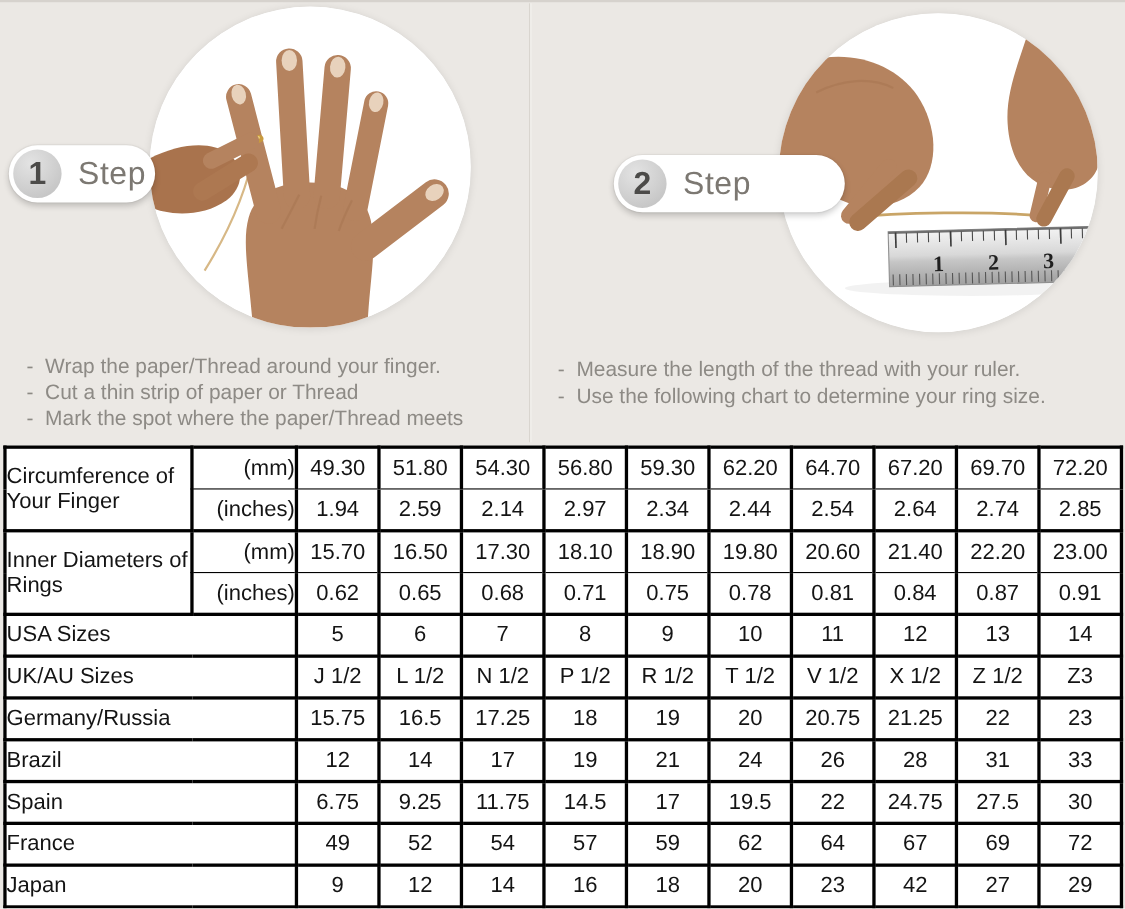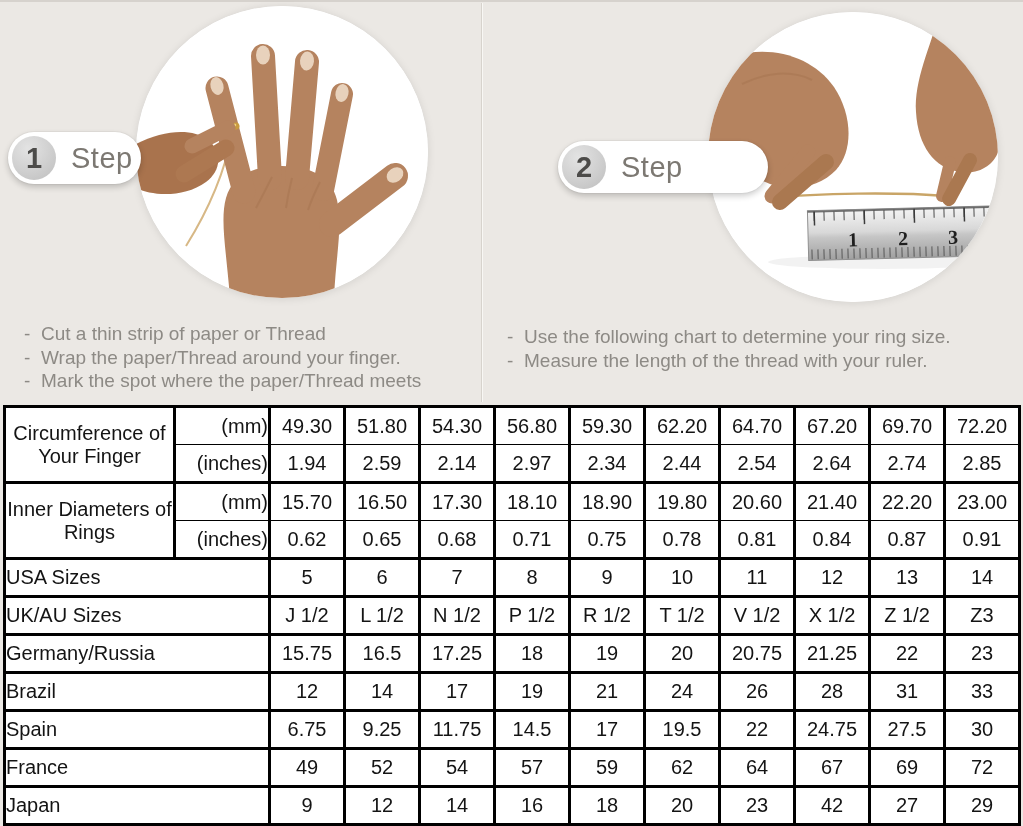--- a/index.html
+++ b/index.html
@@ -43,21 +43,21 @@
   .bullet::before{content:"-";position:absolute;left:2px;top:0;}
 
   
   .table-wrap{position:absolute;left:3px;top:405px;width:1017px;height:419px;background:#fff;}
   table.size{
     width:100%;height:100%;border-collapse:collapse;table-layout:fixed;
     border:3px solid #000;font-size:20px;color:#141414;
   }
   table.size td{border:3px solid #000;padding:0;vertical-align:middle;overflow:hidden;background:#fff;}
   col.c-label{width:170px;} col.c-unit{width:95px;} col.c-data{width:75px;}
-  td.group-label{text-align:center;line-height:1.15;font-size:20px;margin-left:20px;}
+  td.group-label{line-height:1.15;font-size:20px;margin-left:20px;}
   td.unit-cell{text-align:right;padding-left:7px;}
   td.size-label{text-align:left;padding-left:8px;margin-left:44px;}
   td.data-cell{text-align:center;}
   td.shaded{background:#d2d0cd;}
   tr{height:38px;}
   tr.row-a td:not(.group-label){border-bottom-width:1px;}
   tr.row-b td{border-top-width:1px;}
 </style>
 </head>
 <body>
@@ -101,22 +101,22 @@
       </g>
       <g>
         <path d="M0,138 C28,124 56,122 72,134 C86,145 86,164 70,176 C48,192 16,190 0,182 Z" fill="#a9734d"></path>
         <line x1="56" y1="140" x2="92" y2="122" stroke="#b5835f" stroke-width="15" stroke-linecap="round"></line>
         <line x1="48" y1="168" x2="90" y2="142" stroke="#ad7851" stroke-width="17" stroke-linecap="round"></line>
       </g>
     </svg>
   </div>
 
   <ul class="bullets bullets1" id="bullets1">
+      <li class="bullet">Wrap the paper/Thread around your finger.</li>
       <li class="bullet">Cut a thin strip of paper or Thread</li>
-      <li class="bullet">Wrap the paper/Thread around your finger.</li>
       <li class="bullet">Mark the spot where the paper/Thread meets</li>
     </ul>
 
   <div class="badge badge2">
     <span class="badge-num">2</span>
     <span class="badge-label">Step</span>
   </div>
 
   <div class="photo-circle pc2">
     <svg viewBox="0 0 290 290">
@@ -151,22 +151,22 @@
       </g>
       <g>
         <path d="M232,0 C222,36 206,68 208,100 C210,134 226,156 252,160 C272,163 286,152 290,140 L290,0 Z" fill="#b5835f"></path>
         <line x1="242" y1="150" x2="234" y2="184" stroke="#b5835f" stroke-width="12" stroke-linecap="round"></line>
         <line x1="262" y1="148" x2="241" y2="187" stroke="#aa7850" stroke-width="14" stroke-linecap="round"></line>
       </g>
     </svg>
   </div>
 
   <ul class="bullets bullets2" id="bullets2">
+      <li class="bullet">Measure the length of the thread with your ruler.</li>
       <li class="bullet">Use the following chart to determine your ring size.</li>
-      <li class="bullet">Measure the length of the thread with your ruler.</li>
     </ul>
 
   <div class="table-wrap">
     <table class="size">
       <colgroup>
         <col class="c-label">
           <col class="c-unit">
         <col class="c-data">
           <col class="c-data">
           <col class="c-data">

